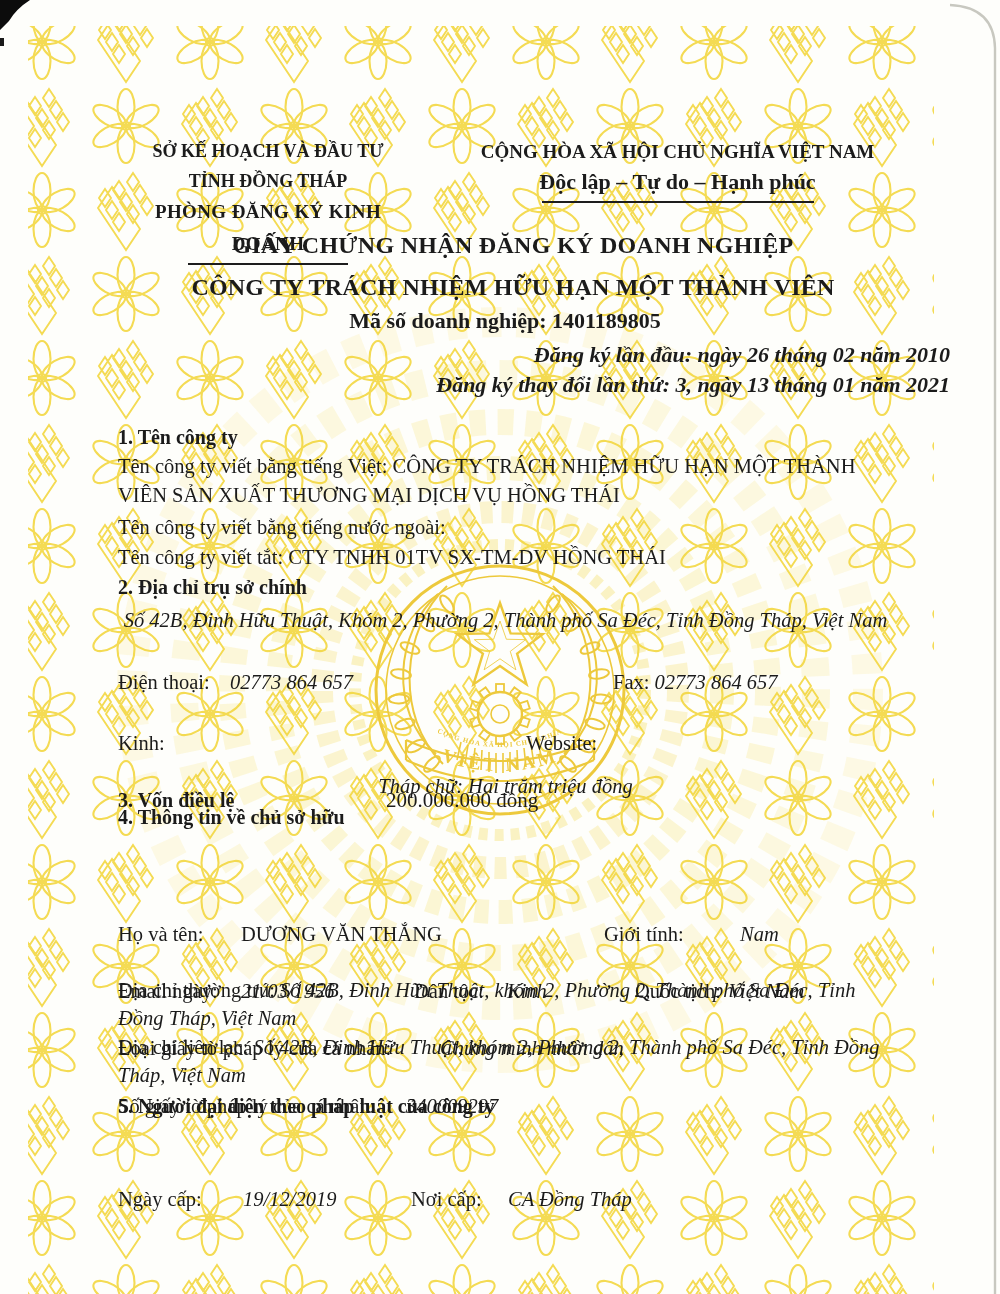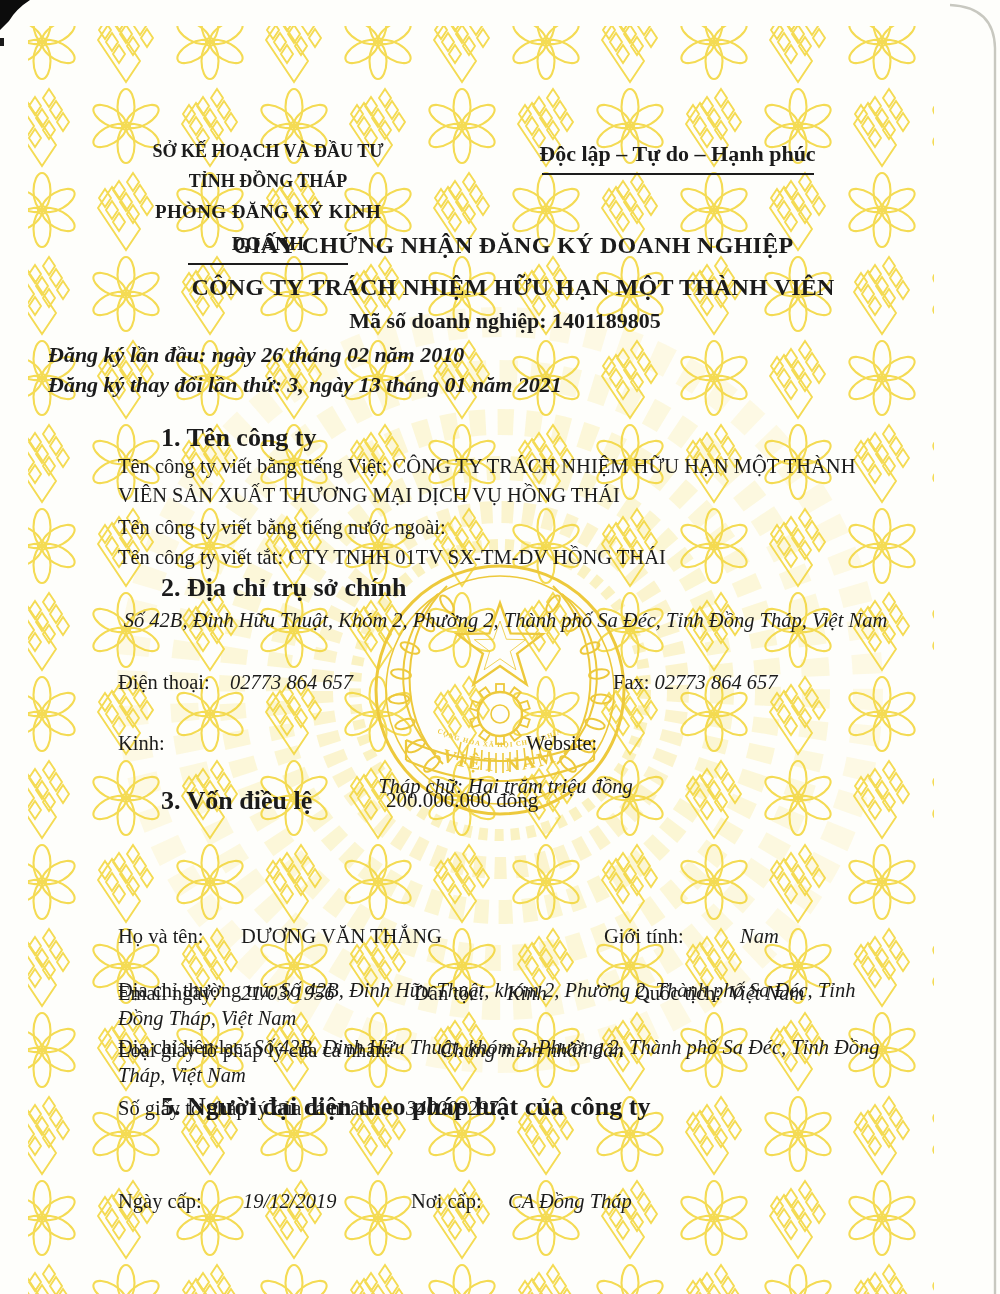--- a/index.html
+++ b/index.html
@@ -19,25 +19,25 @@
   .hdr-left .l3{font-size:19px;line-height:32px;letter-spacing:.4px;}
   .hdr-rule-left{margin:3px auto 0;width:160px;border-top:2.5px solid #1d1d1d;}
   .hdr-right{left:480px;top:138px;width:395px;text-align:center;font-weight:bold;}
   .hdr-right .l1{font-size:19px;line-height:28px;}
   .hdr-right .l2{font-size:22px;line-height:32px;}
   .hdr-rule-right{margin:3px auto 0;width:272px;border-top:2.5px solid #1d1d1d;}
   .title{left:68px;width:890px;text-align:center;font-weight:bold;}
   .title1{top:232px;font-size:24px;letter-spacing:.3px;}
   .title2{top:274px;font-size:24px;letter-spacing:.2px;}
   .regno{left:60px;top:308px;width:890px;text-align:center;font-weight:bold;font-size:22px;}
-  .regdate{left:48px;width:890px;text-align:left;font-size:22px;font-style:italic;font-weight:600;}
+  .regdate{left:60px;width:890px;text-align:right;font-size:22px;font-style:italic;font-weight:600;}
   .rd1{top:342px;}
   .rd2{top:372px;}
   .body-line{left:118px;width:775px;font-size:20.5px;line-height:29px;}
-  .heading{font-weight:bold;font-size:26px;padding-left:43px;}
+  .heading{font-weight:bold;font-size:20px;}
   .rel{position:relative;}
   .ps{position:absolute;top:0;white-space:nowrap;}
   .wm-num{font-size:21px;}
 </style>
 </head>
 <body>
 
 <div class="page">
 
   <svg class="bg" width="1000" height="1294" viewBox="0 0 1000 1294" xmlns="http://www.w3.org/2000/svg">
@@ -150,20 +150,21 @@
   <div class="layer">
 
     <div class="abs hdr-left">
       <div class="l1">SỞ KẾ HOẠCH VÀ ĐẦU TƯ</div>
       <div class="l2">TỈNH ĐỒNG THÁP</div>
       <div class="l3">PHÒNG ĐĂNG KÝ KINH DOANH</div>
       <div class="hdr-rule-left"></div>
     </div>
 
     <div class="abs hdr-right">
+      <div class="l1">CỘNG HÒA XÃ HỘI CHỦ NGHĨA VIỆT NAM</div>
       <div class="l2">Độc lập – Tự do – Hạnh phúc</div>
       <div class="hdr-rule-right"></div>
     </div>
 
     <div class="abs title title1">GIẤY CHỨNG NHẬN ĐĂNG KÝ DOANH NGHIỆP</div>
     <div class="abs title title2">CÔNG TY TRÁCH NHIỆM HỮU HẠN MỘT THÀNH VIÊN</div>
 
     <div class="abs regno"><span>Mã số doanh nghiệp:</span>&nbsp;<span>1401189805</span></div>
     <div class="abs regdate rd1">Đăng ký lần đầu: ngày 26 tháng 02 năm 2010</div>
     <div class="abs regdate rd2">Đăng ký thay đổi lần thứ: 3, ngày 13 tháng 01 năm 2021</div>
@@ -184,20 +185,21 @@
       <span>Kinh:</span>
       <span class="ps" style="left:408px;">Website:</span>
     </div>
 
     <div class="abs body-line rel" style="top:728px;">
       <span class="heading">3. Vốn điều lệ</span>
       <span class="ps wm-num" style="left:268px;">200.000.000 đồng</span>
     </div>
     <div class="abs body-line i" style="top:772px;"><span>Tháp chữ:</span>&nbsp;<span>Hai trăm triệu  đồng</span></div>
 
+    <div class="abs body-line heading" style="top:803px;">4. Thông tin về chủ sở hữu</div>
     <div class="abs body-line rel" style="top:833px;">
       <span>Họ và tên:</span>
       <span class="ps" style="left:123px;">DƯƠNG VĂN THẮNG</span>
       <span class="ps" style="left:486px;">Giới tính:</span>
       <span class="ps i" style="left:622px;">Nam</span>
     </div>
     <div class="abs body-line rel" style="top:861px;">
       <span>Email ngày:</span>
       <span class="ps i" style="left:123px;">21/03/1956</span>
       <span class="ps" style="left:296px;">Dân tộc:</span>

